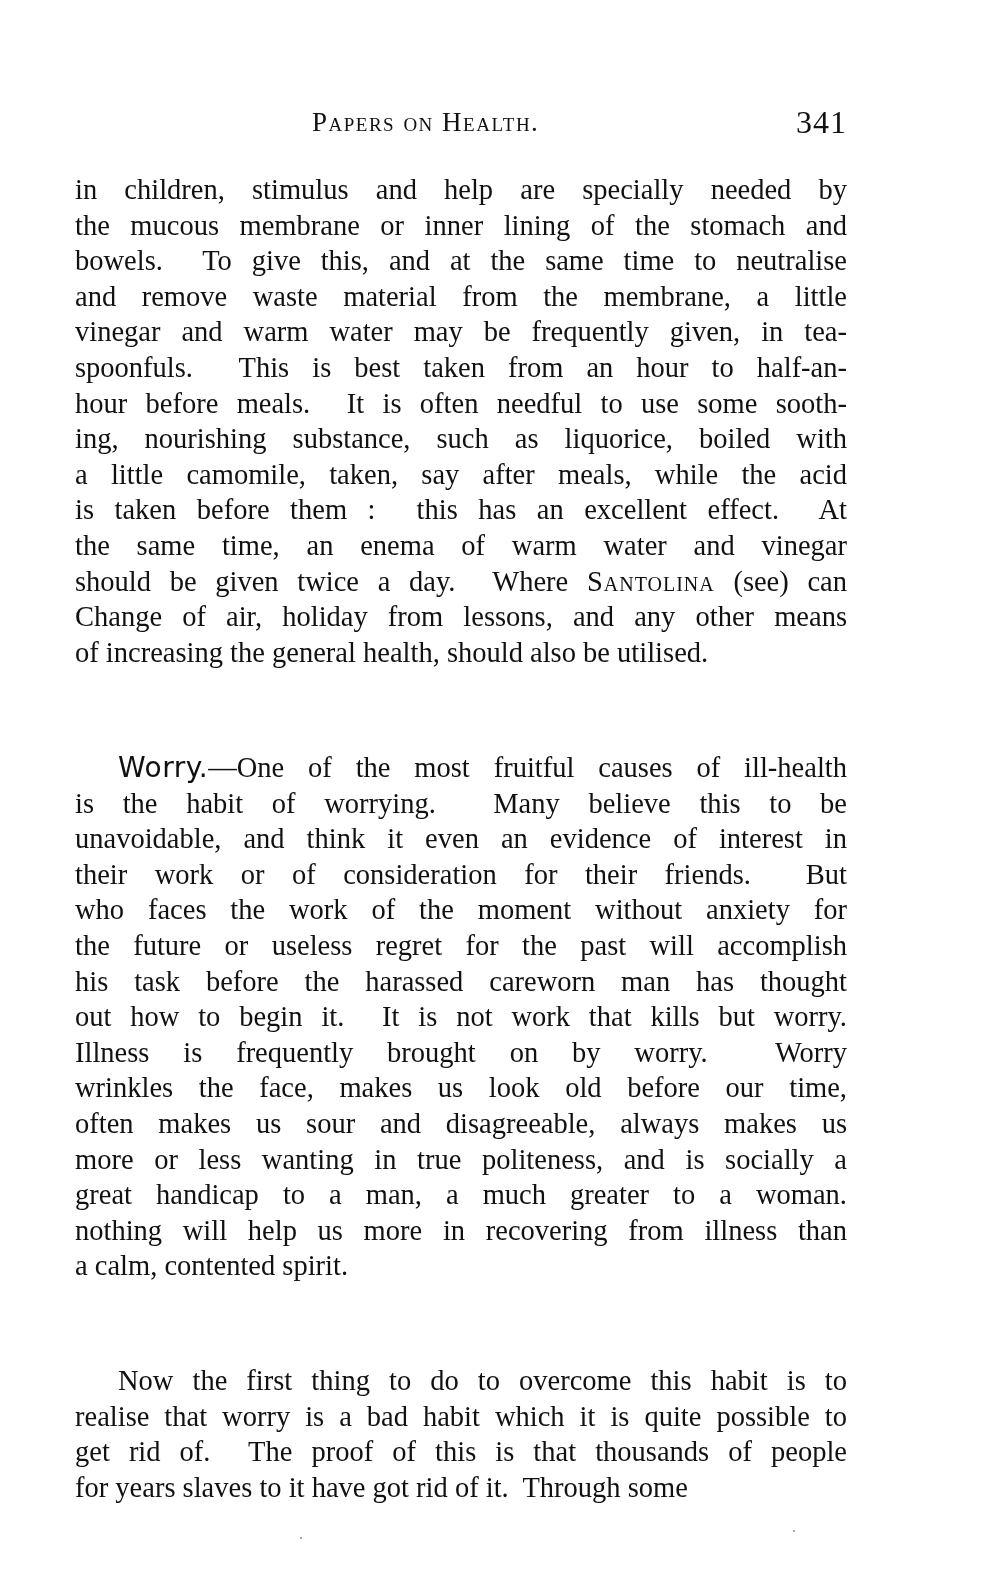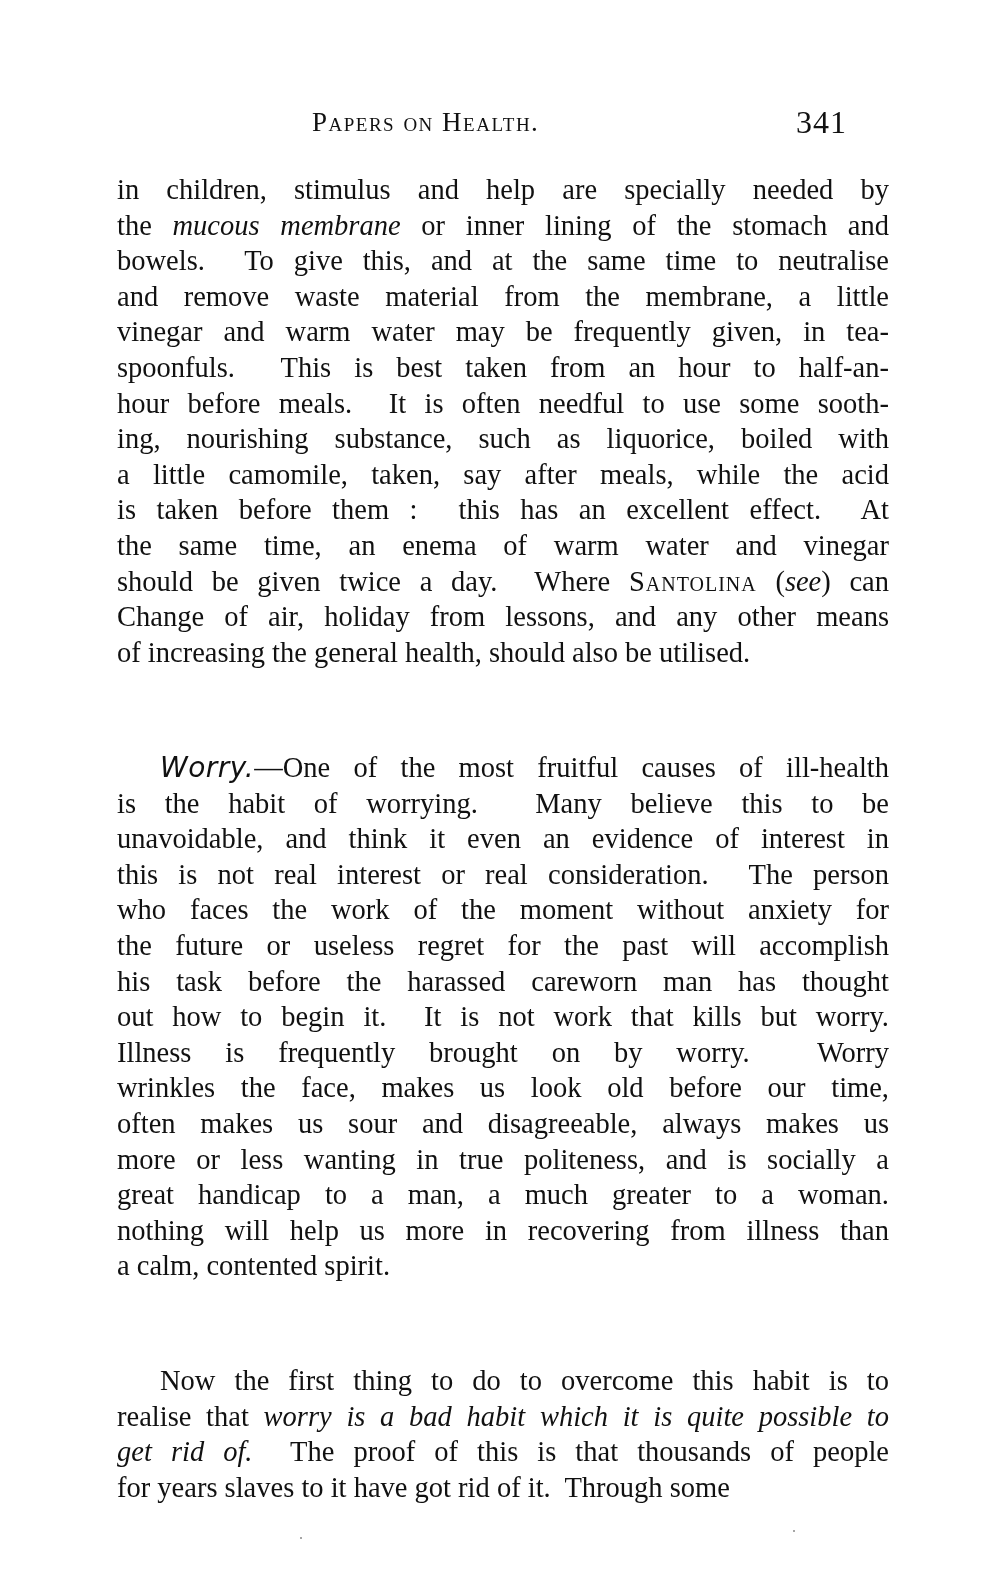--- a/index.html
+++ b/index.html
@@ -42,47 +42,45 @@
       right: 0;
       top: 0;
       font-size: 32px;
       letter-spacing: 1px;
       line-height: 36px;
     }
     .text-block {
       position: absolute;
       left: 75px;
       width: 772px;
-      margin-left: 42px;
     }
     .line {
       display: block;
       height: 35.6px;
       line-height: 35.6px;
       font-size: 28.5px;
       text-align: justify;
       text-align-last: justify;
       white-space: nowrap;
       overflow: visible;
     }
     .line.last {
       text-align-last: left;
     }
     .line.indent {
       padding-left: 43px;
     }
     .line span { white-space: pre; }
-    .it { font-style: italic; }
+    .it { }
     .sc { font-variant: small-caps; letter-spacing: 1px; font-family: Liberation Serif, serif; }
     .run-in-heading {
       font-family: "DejaVu Sans", sans-serif;
       font-weight: normal;
       font-size: 28px;
       letter-spacing: 0.5px;
-      font-style: italic;
     }
     #para1 { top: 172px; }
     #para2 { top: 750px; }
     #para3 { top: 1363px; }
     .speck {
       position: absolute;
       width: 2px; height: 2px;
       background: #888;
       border-radius: 1px;
     }
@@ -110,21 +108,21 @@
       <span class="line"><span>is taken before them :  this has an excellent effect.  At</span></span>
       <span class="line"><span>the same time, an enema of warm water and vinegar</span></span>
       <span class="line"><span>should be given twice a day.  Where </span><span class="sc">Santolina</span><span> (</span><span class="it">see</span><span>) can</span></span>
       <span class="line"><span>Change of air, holiday from lessons, and any other means</span></span>
       <span class="line last"><span>of increasing the general health, should also be utilised.</span></span>
     </div>
   <div class="text-block" id="para2">
       <span class="line indent"><span class="run-in-heading">Worry.</span><span>—One of the most fruitful causes of ill-health</span></span>
       <span class="line"><span>is the habit of worrying.  Many believe this to be</span></span>
       <span class="line"><span>unavoidable, and think it even an evidence of interest in</span></span>
-      <span class="line"><span>this is not real interest or real consideration.  The person</span></span>
+      <span class="line"><span>their work or of consideration for their friends.  But</span></span>
       <span class="line"><span>who faces the work of the moment without anxiety for</span></span>
       <span class="line"><span>the future or useless regret for the past will accomplish</span></span>
       <span class="line"><span>his task before the harassed careworn man has thought</span></span>
       <span class="line"><span>out how to begin it.  It is not work that kills but worry.</span></span>
       <span class="line"><span>Illness is frequently brought on by worry.  Worry</span></span>
       <span class="line"><span>wrinkles the face, makes us look old before our time,</span></span>
       <span class="line"><span>often makes us sour and disagreeable, always makes us</span></span>
       <span class="line"><span>more or less wanting in true politeness, and is socially a</span></span>
       <span class="line"><span>great handicap to a man, a much greater to a woman.</span></span>
       <span class="line"><span>nothing will help us more in recovering from illness than</span></span>

